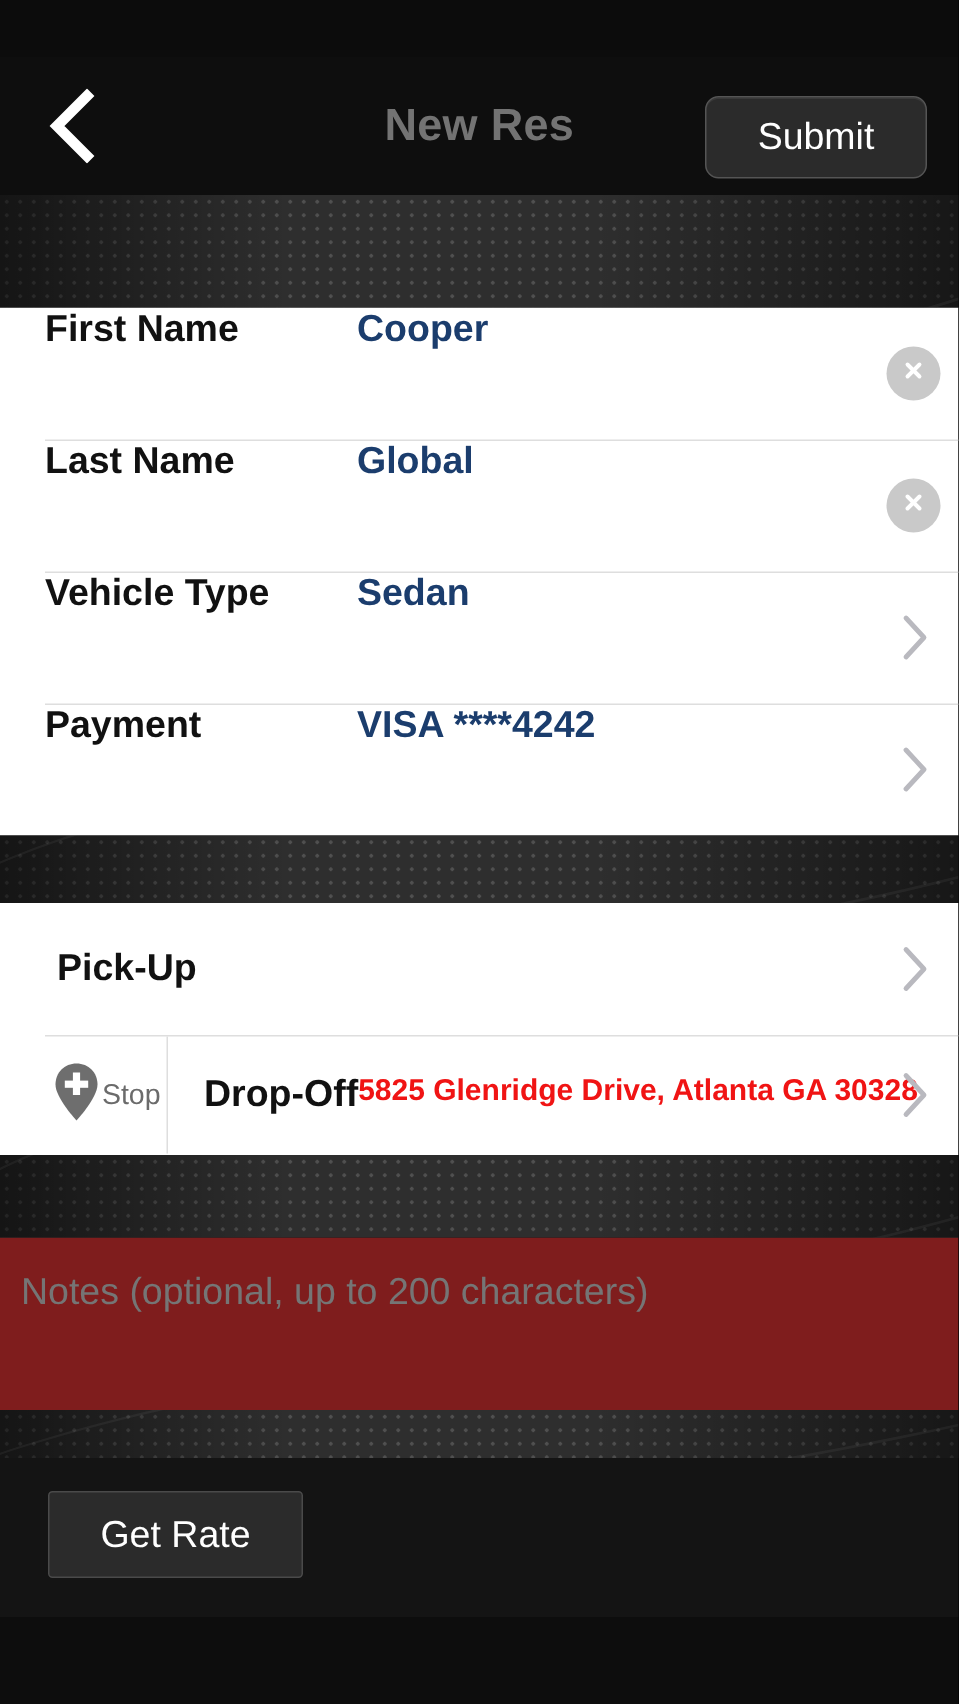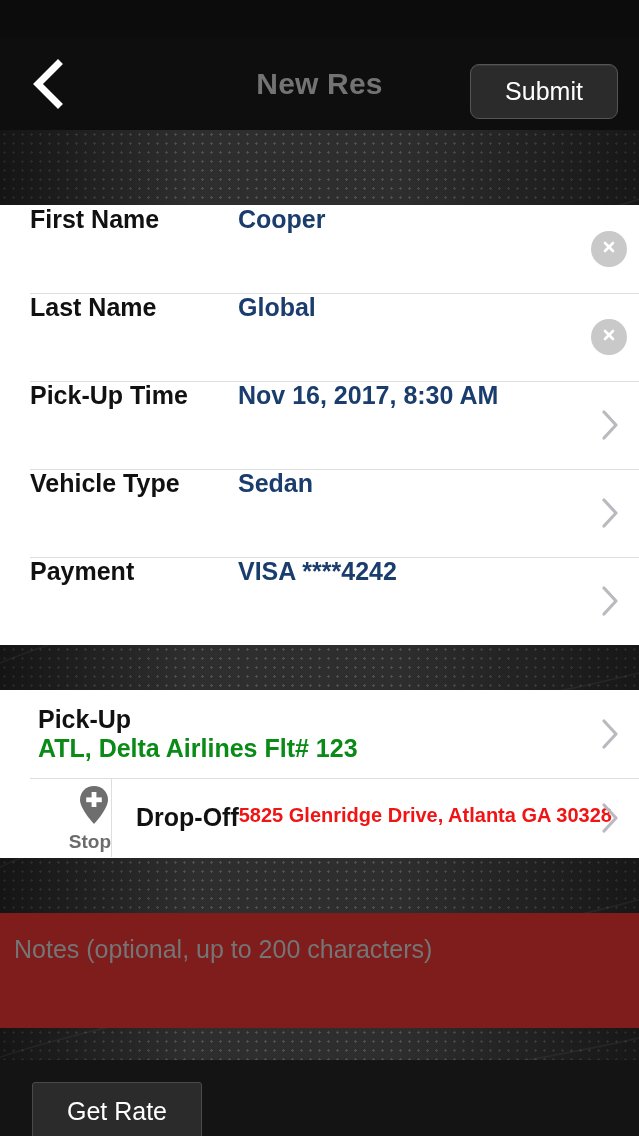--- a/index.html
+++ b/index.html
@@ -124,23 +124,23 @@
   .trip-sub-red { font-size:20px; font-weight:bold; color:#f01414; line-height:1.2; }
 
   .dropoff-row { height:80px; }
   .dropoff-row::before {
     content:""; position:absolute; left:30px; right:0; top:0;
     height:1px; background:#dedede;
   }
   .stopbtn {
     width:82px; height:78px; margin-left:30px;
     border-right:1px solid #dedede;
-    display:flex; flex-direction:column;
-    align-items:flex-end; justify-content:center;
-    cursor:pointer; flex:none;font-weight:bold;
+    display:flex; flex-direction:row;
+    align-items:center; justify-content:center;
+    cursor:pointer; flex:none;
   }
   .stoplabel { font-size:19px; color:#6b6b6b; margin-top:1px; }
   .dropoff-text { margin-left:24px; display:flex; flex-direction:row; justify-content:center; }
 
   
   .notes {
     background:#7f1d1d; height:115px;
     padding:22px 18px 0 14px;
   }
   .notes-ph {
@@ -202,29 +202,20 @@
       <div class="clearbtn">
         <span>
           <svg width="20" height="20" viewBox="0 0 20 20" aria-hidden="true">
             <line x1="6" y1="6" x2="14" y2="14" stroke="#fff" stroke-width="2.6" stroke-linecap="round"></line>
             <line x1="14" y1="6" x2="6" y2="14" stroke="#fff" stroke-width="2.6" stroke-linecap="round"></line>
           </svg>
         </span>
       </div>
     </div>
 
-    <div class="row">
-      <div class="label">Pick-Up Time</div>
-      <div class="value">Nov 16, 2017, 8:30 AM</div>
-      <span class="chev">
-        <svg width="22" height="34" viewBox="0 0 22 34" aria-hidden="true">
-          <polyline points="5,4 17,17 5,30" fill="none" stroke="#b9b9bf" stroke-width="3.2" stroke-linecap="round" stroke-linejoin="round"></polyline>
-        </svg>
-      </span>
-    </div>
 
     <div class="row">
       <div class="label">Vehicle Type</div>
       <div class="value">Sedan</div>
       <span class="chev">
         <svg width="22" height="34" viewBox="0 0 22 34" aria-hidden="true">
           <polyline points="5,4 17,17 5,30" fill="none" stroke="#b9b9bf" stroke-width="3.2" stroke-linecap="round" stroke-linejoin="round"></polyline>
         </svg>
       </span>
     </div>
@@ -240,21 +231,20 @@
     </div>
 
   </div>
 
   <div class="maptex band-mid"></div>
 
   <div class="trip">
 
     <div class="trip-row pickup-row">
       <div class="trip-title">Pick-Up</div>
-      <div class="trip-sub-green">ATL, Delta Airlines Flt# 123</div>
       <span class="chev">
         <svg width="22" height="34" viewBox="0 0 22 34" aria-hidden="true">
           <polyline points="5,4 17,17 5,30" fill="none" stroke="#b9b9bf" stroke-width="3.2" stroke-linecap="round" stroke-linejoin="round"></polyline>
         </svg>
       </span>
     </div>
 
     <div class="trip-row dropoff-row">
       <div class="stopbtn">
         <span>

